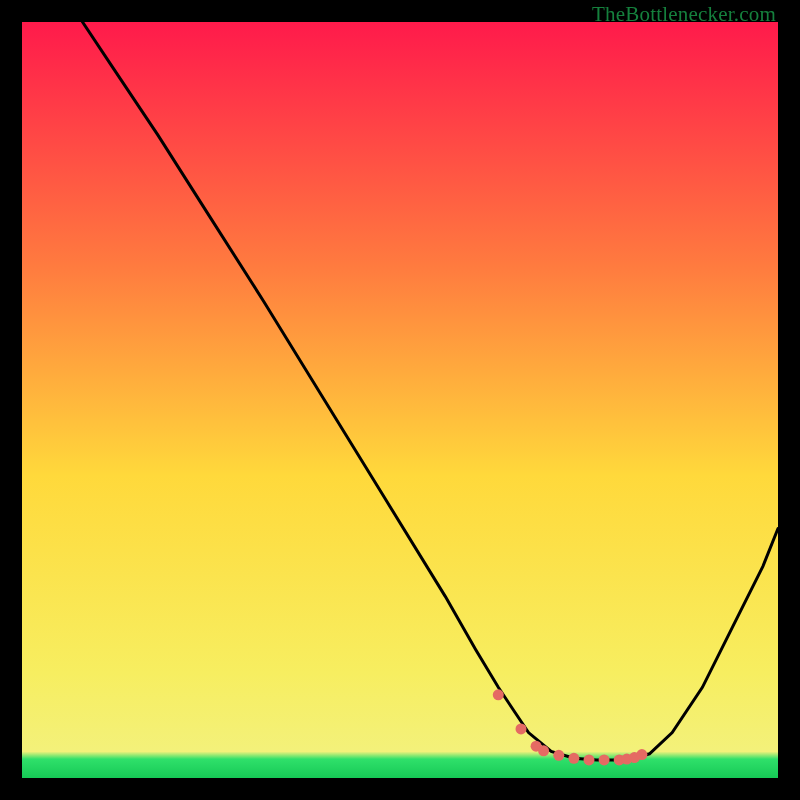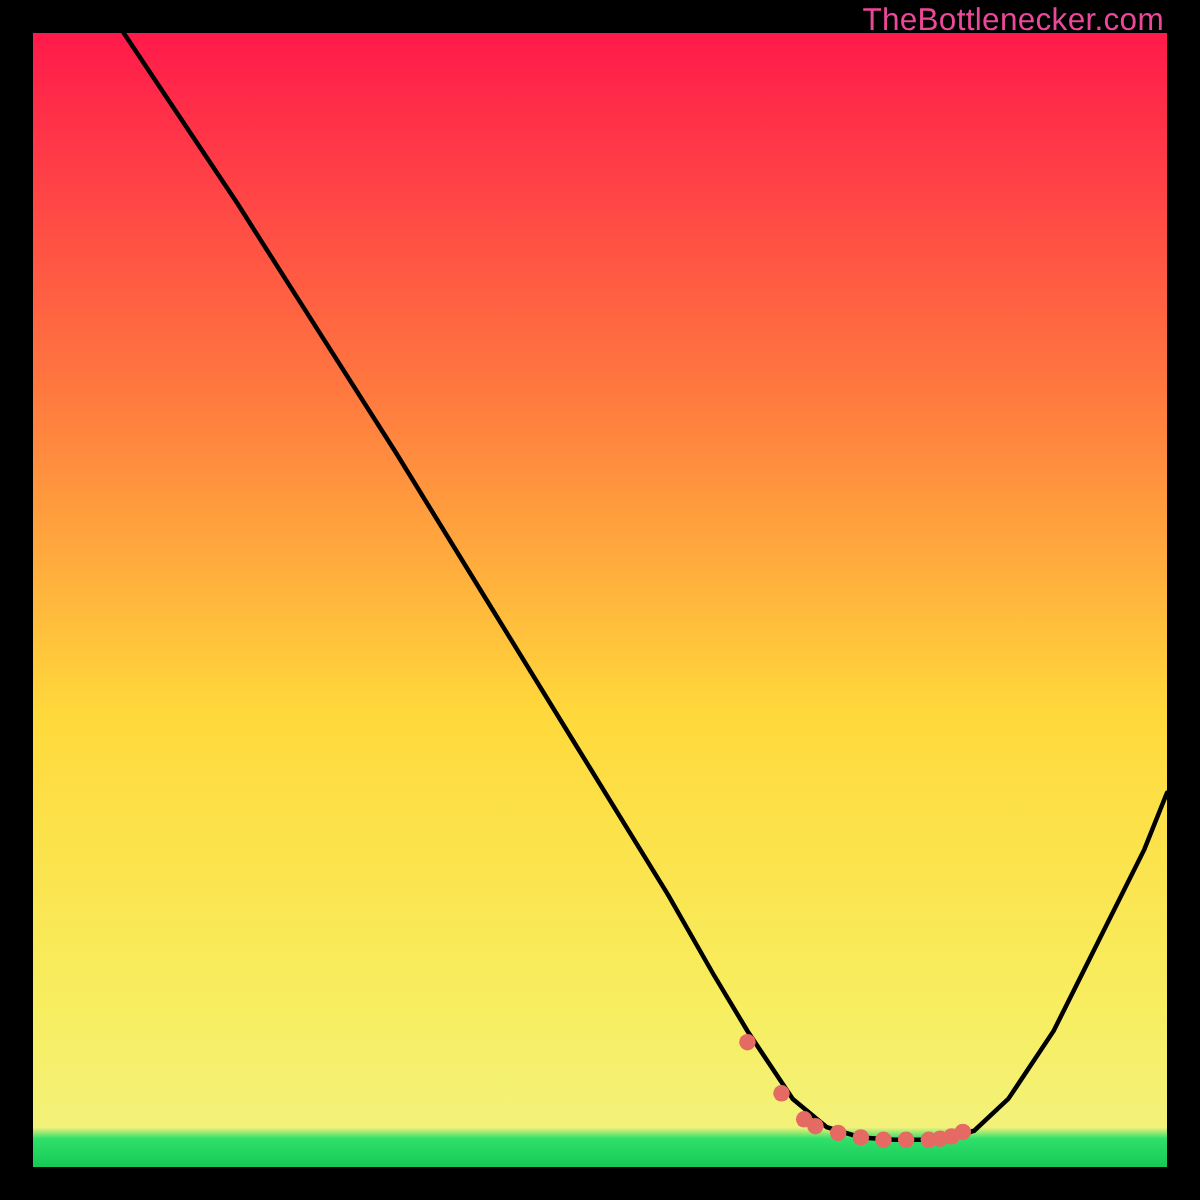--- a/index.html
+++ b/index.html
@@ -24,24 +24,25 @@
     left: 0;
     top: 0;
     width: 756px;
     height: 756px;
     display: block;
   }
   .watermark {
     position: absolute;
     top: 2px;
     right: 24px;
-    color: #ec4899;
+    color: #15803d;
     font-size: 21px;
     font-weight: 400;
     letter-spacing: 0.2px;
+    font-family: Liberation Serif, serif;
   }
 </style>
 </head>
 <body>
 
 <div class="frame">
   <svg class="plot" viewBox="0 0 756 756" preserveAspectRatio="none">
     <defs>
       <linearGradient id="bg-grad" x1="0" y1="0" x2="0" y2="1">
         <stop offset="0" stop-color="#ff1a4b"></stop>

